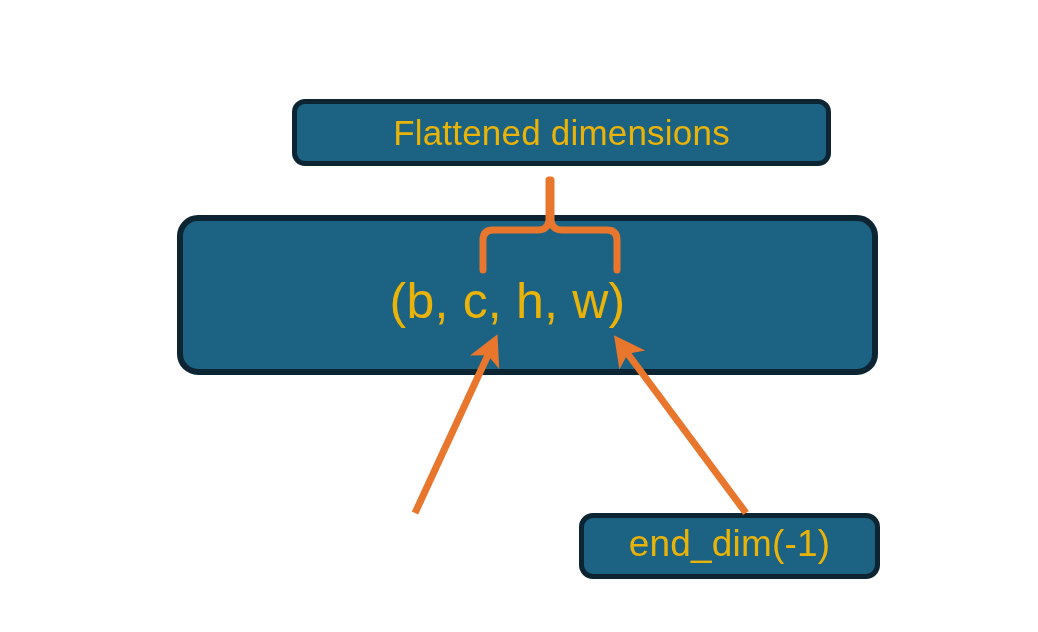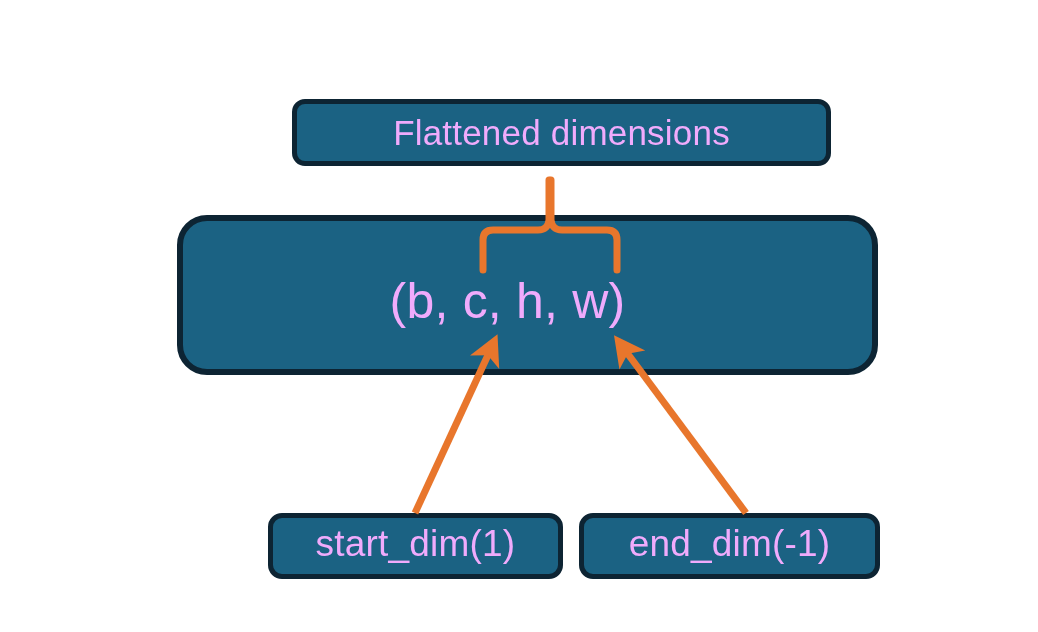--- a/index.html
+++ b/index.html
@@ -19,39 +19,39 @@
   }
   .node {
     position: absolute;
     box-sizing: border-box;
     background: #1b6283;
     border: 5px solid #0d2433;
     border-radius: 14px;
     display: flex;
     align-items: center;
     justify-content: center;
-    color: #f0abfc;
+    color: #eab308;
     font-weight: 400;
     letter-spacing: 0.2px;
     white-space: nowrap;
   }
   #node-flattened {
     left: 292px;
     top: 99px;
     width: 539px;
     height: 67px;
     font-size: 35px;
     border-radius: 13px;
   }
   #node-shape {
     left: 177px;
     top: 215px;
     width: 701px;
     height: 160px;
-    border-radius: 30px;
+    border-radius: 21px;
     border-width: 6px;
   }
   #node-shape .node-label {
     font-size: 50px;
     position: relative;
     top: 6px;
     left: -20px;
   }
   #node-start {
     left: 268px;
@@ -93,23 +93,20 @@
 <div id="canvas">
 
   <div class="node" id="node-flattened">
     <span class="node-label">Flattened dimensions</span>
   </div>
 
   <div class="node" id="node-shape">
     <span class="node-label">(b, c, h, w)</span>
   </div>
 
-  <div class="node" id="node-start">
-    <span class="node-label">start_dim(1)</span>
-  </div>
 
   <div class="node" id="node-end">
     <span class="node-label">end_dim(-1)</span>
   </div>
 
   <svg id="overlay" viewBox="0 0 1038 632" width="1038" height="632" xmlns="http://www.w3.org/2000/svg">
     <defs>
       <marker id="arrowhead" markerWidth="5" markerHeight="5" refX="3.4" refY="2.5" orient="auto" markerUnits="strokeWidth">
         <path d="M0.2,0.2 L4.6,2.5 L0.2,4.8 L1.3,2.5 Z" fill="#e8762c"></path>
       </marker>

